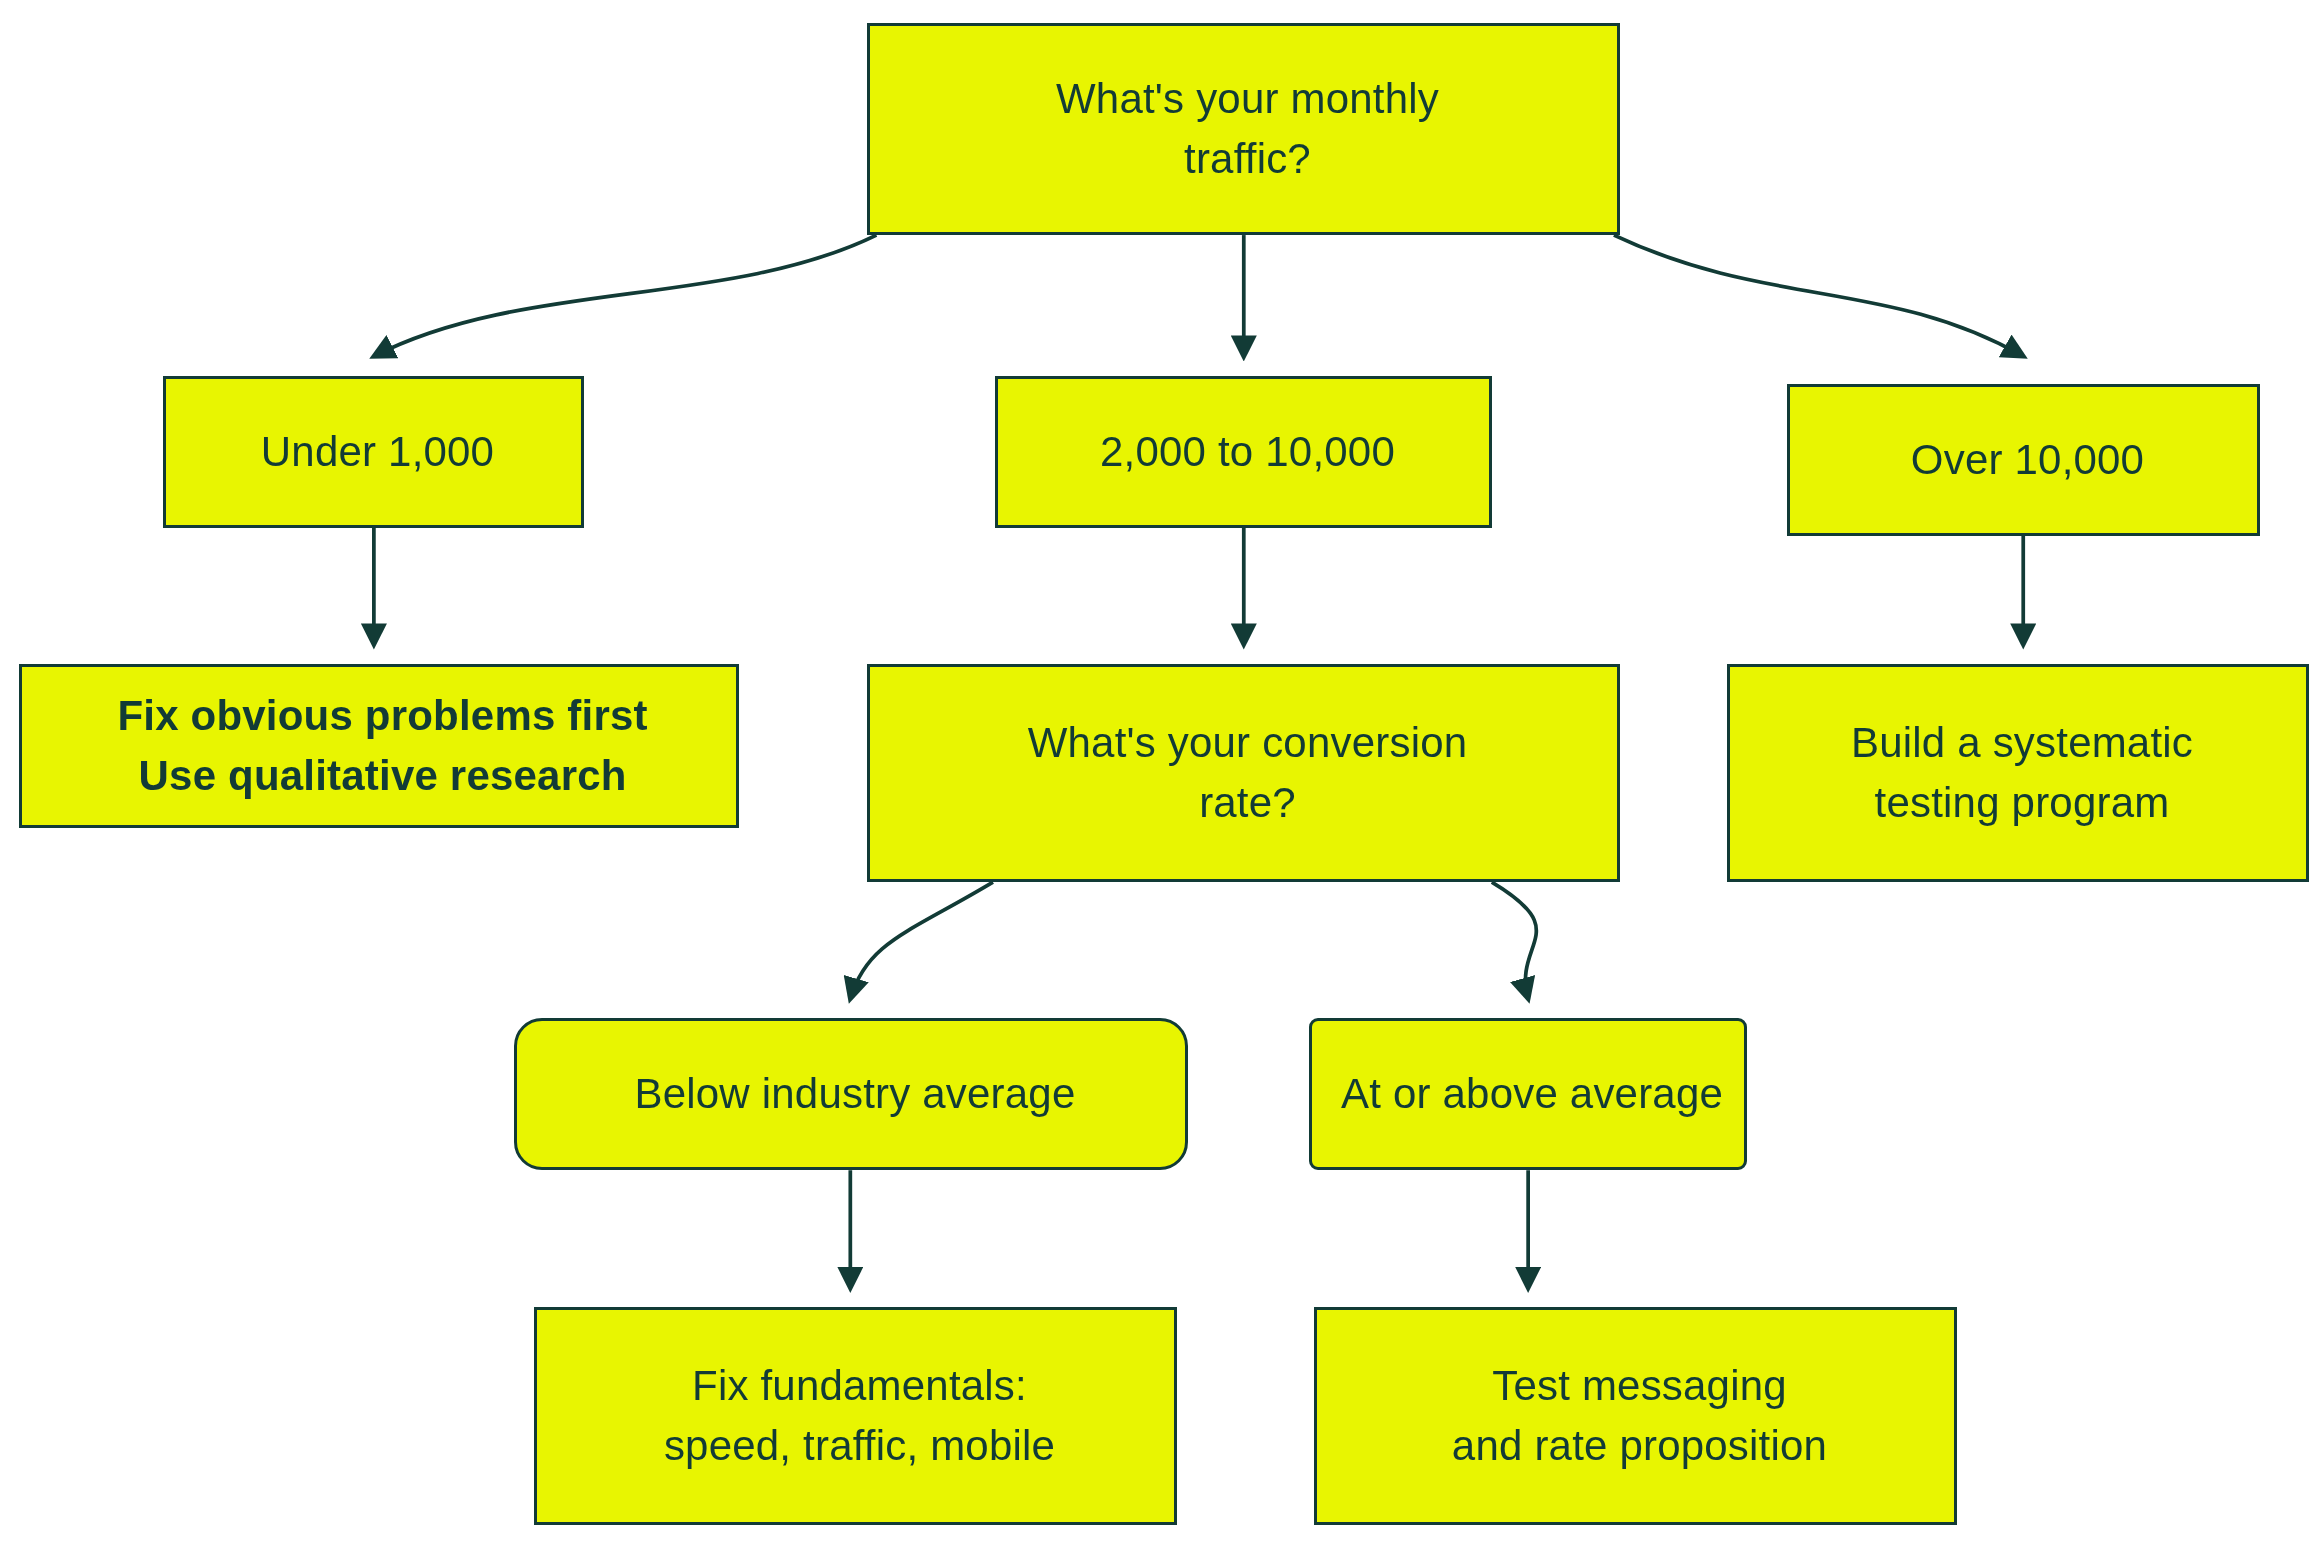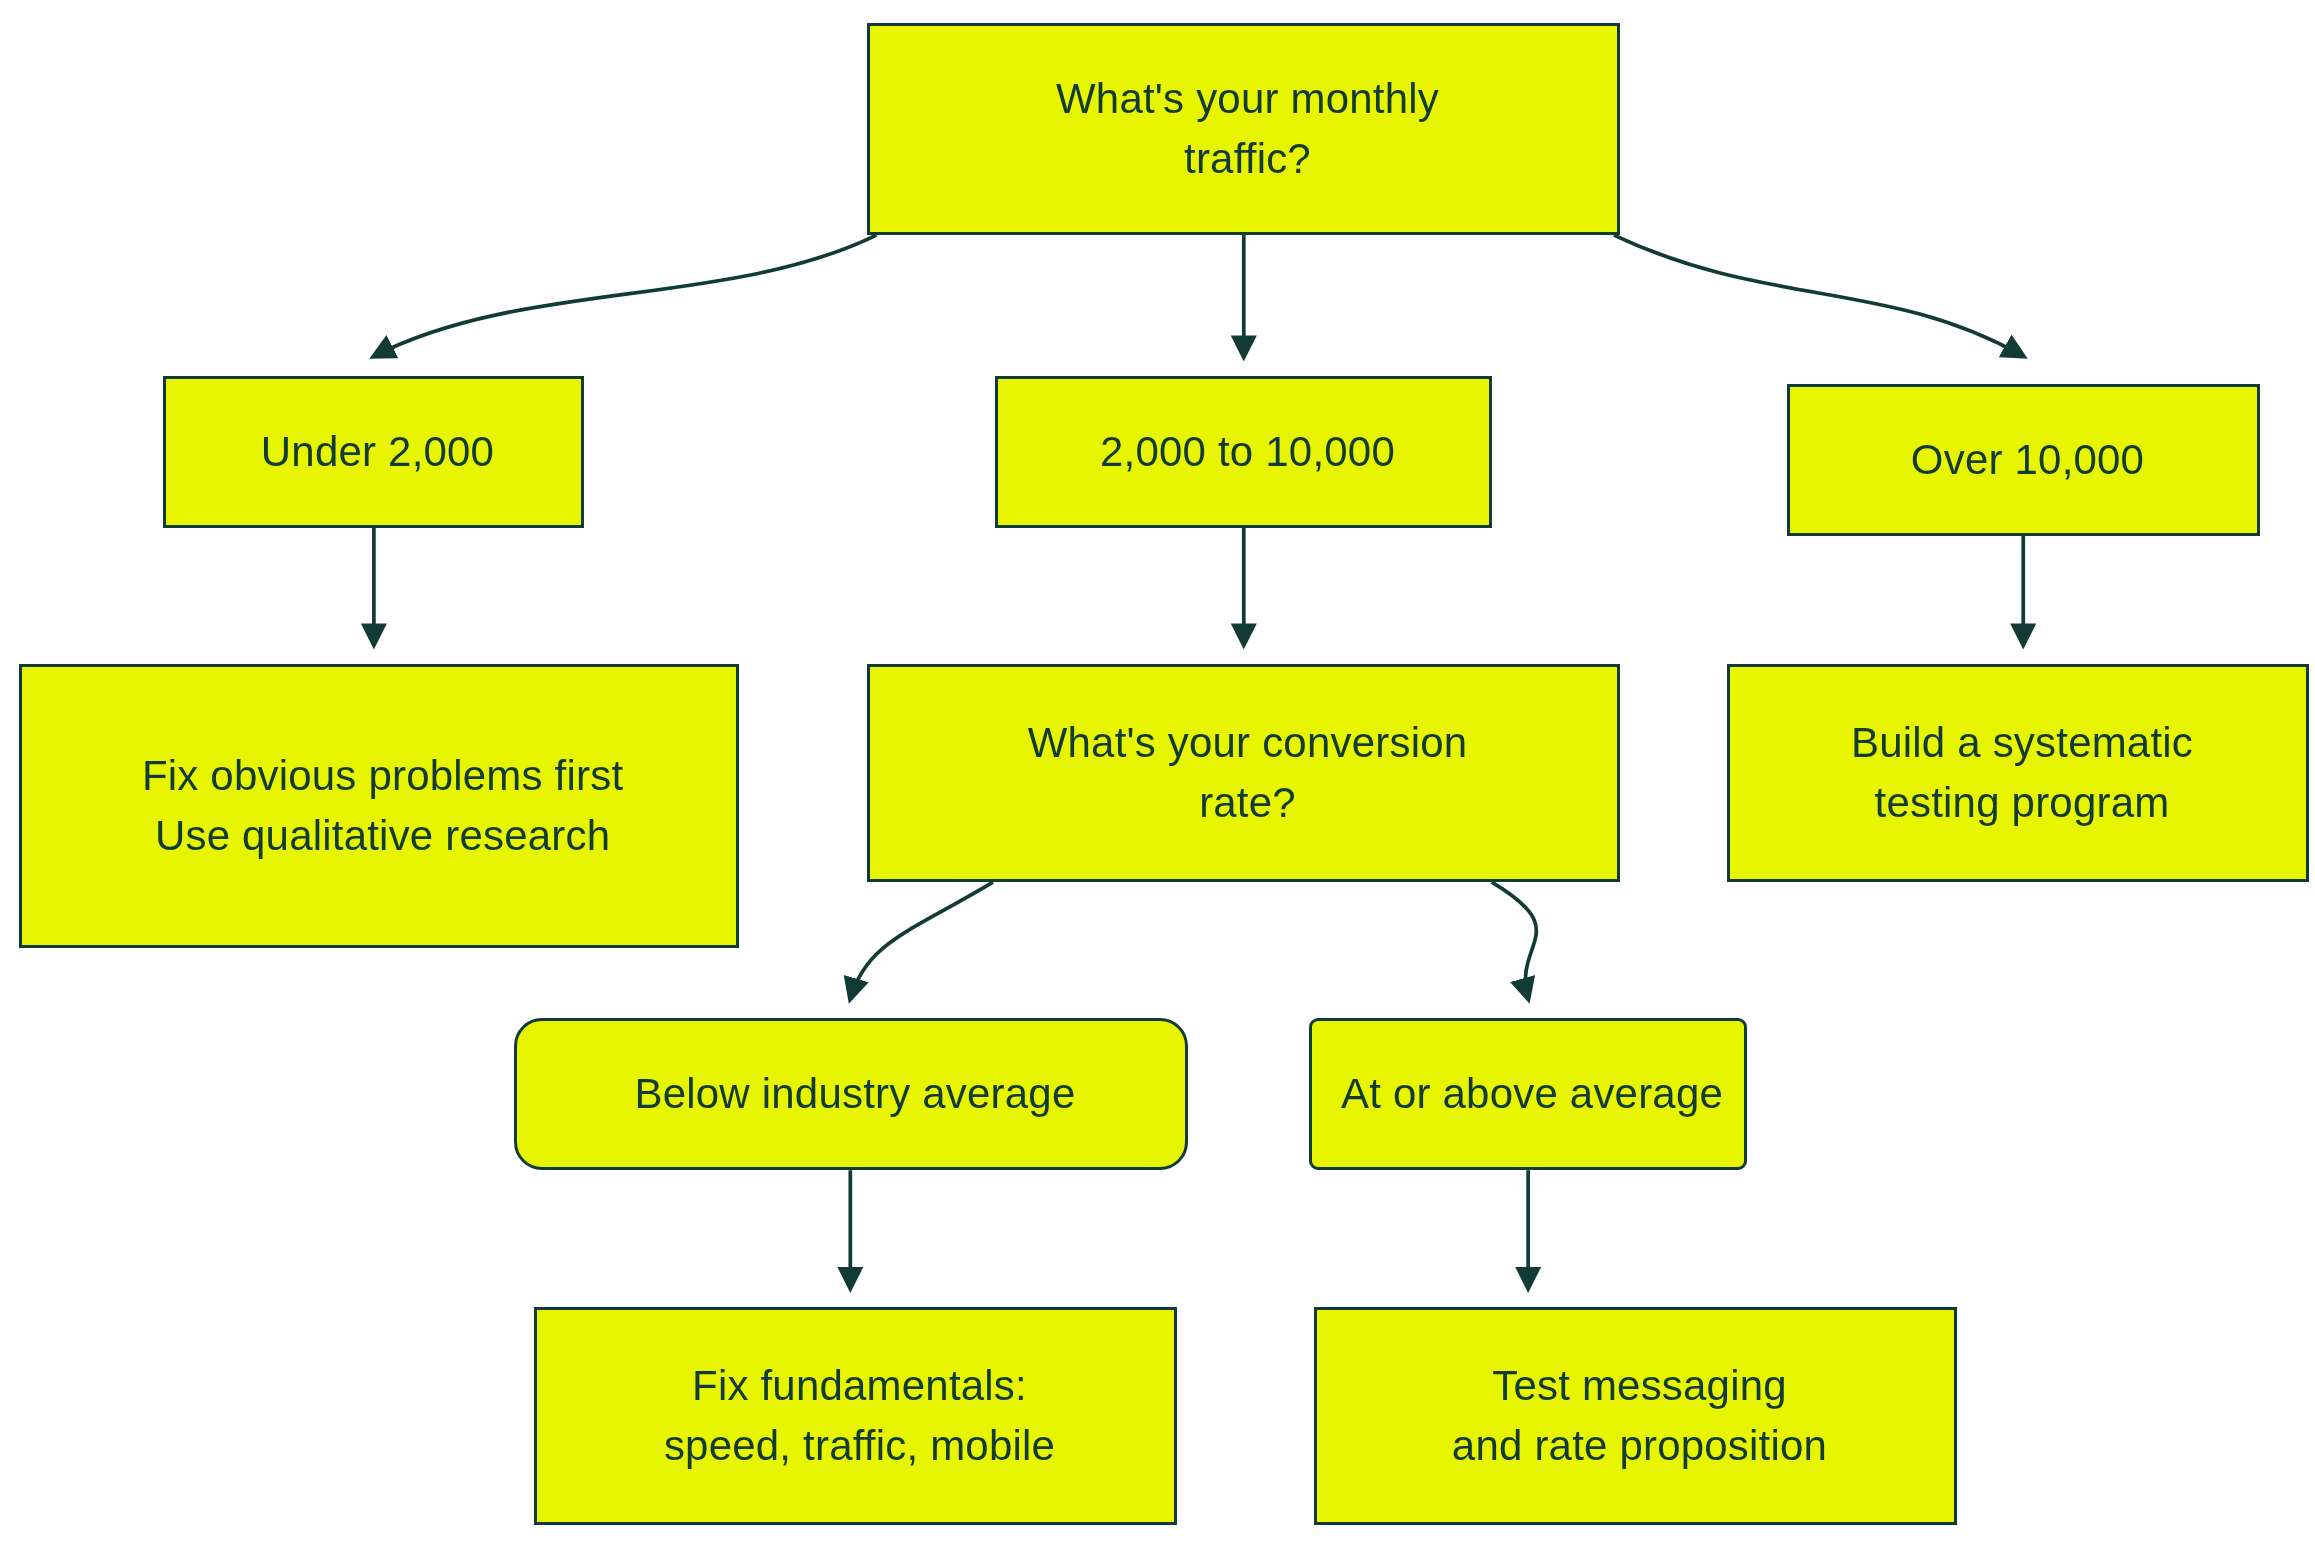--- a/index.html
+++ b/index.html
@@ -61,24 +61,24 @@
         <path d="M 2170,566 L 2170,691" fill="none" stroke="#123B36" stroke-width="4" marker-end="url(#arrowhead)"></path>
         <path d="M 1065,946 C 975,1000 930,1010 912,1071" fill="none" stroke="#123B36" stroke-width="4" marker-end="url(#arrowhead)"></path>
         <path d="M 1600,946 C 1690,1000 1622,1010 1639,1071" fill="none" stroke="#123B36" stroke-width="4" marker-end="url(#arrowhead)"></path>
         <path d="M 912,1255 L 912,1381" fill="none" stroke="#123B36" stroke-width="4" marker-end="url(#arrowhead)"></path>
         <path d="M 1639,1255 L 1639,1381" fill="none" stroke="#123B36" stroke-width="4" marker-end="url(#arrowhead)"></path>
       </g>
   </svg>
   <div id="nodes-group">
       <div class="node" style="left: 867px; top: 23px; width: 753px; height: 212px;">What's your monthly
 traffic?</div>
-      <div class="node" style="left: 163px; top: 376px; width: 421px; height: 152px;">Under 2,000</div>
+      <div class="node" style="left: 163px; top: 376px; width: 421px; height: 152px;">Under 1,000</div>
       <div class="node" style="left: 995px; top: 376px; width: 497px; height: 152px;">2,000 to 10,000</div>
       <div class="node" style="left: 1787px; top: 376px; width: 473px; height: 152px; margin-top: 8px;">Over 10,000</div>
-      <div class="node" style="left: 18.6px; top: 664px; width: 720px; height: 284px;">Fix obvious problems first
+      <div class="node" style="left: 18.6px; top: 664px; width: 720px; height: 164px; font-weight: bold;">Fix obvious problems first
 Use qualitative research</div>
       <div class="node" style="left: 867px; top: 664px; width: 753px; height: 218px;">What's your conversion
 rate?</div>
       <div class="node" style="left: 1727px; top: 664px; width: 582px; height: 218px;">Build a systematic
 testing program</div>
       <div class="node" style="left: 514px; top: 1018px; width: 674px; height: 152px; border-radius: 28px;">Below industry average</div>
       <div class="node" style="left: 1309px; top: 1018px; width: 438px; height: 152px; border-radius: 9px;">At or above average</div>
       <div class="node" style="left: 534px; top: 1307px; width: 643px; height: 218px;">Fix fundamentals:
 speed, traffic, mobile</div>
       <div class="node" style="left: 1314px; top: 1307px; width: 643px; height: 218px;">Test messaging

